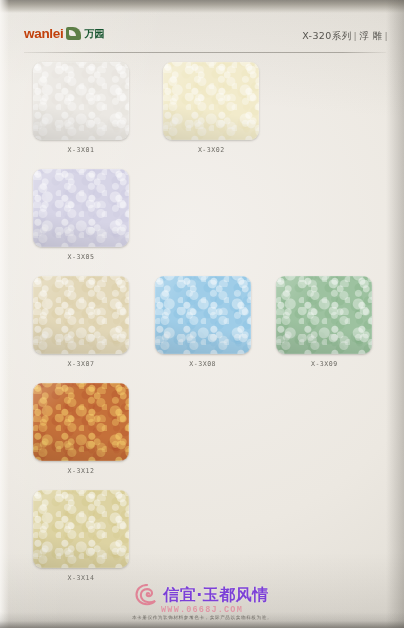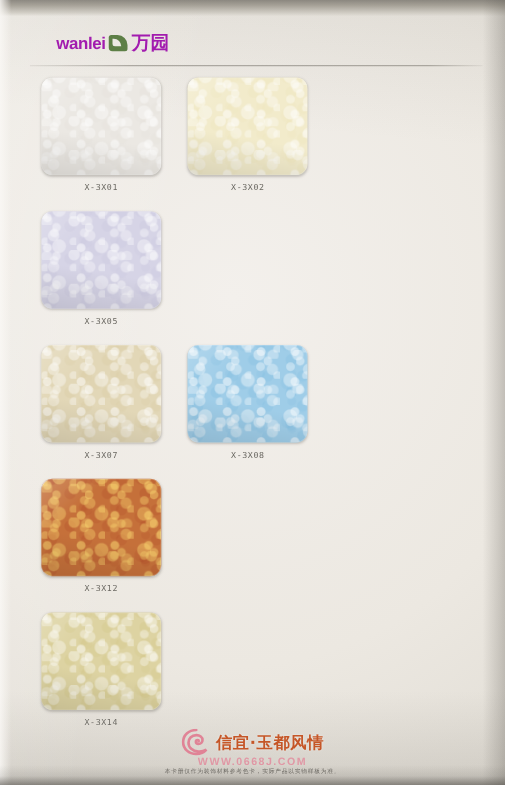--- a/index.html
+++ b/index.html
@@ -43,51 +43,51 @@
     position:absolute;bottom:0;left:0;right:0;height:16px;
     background:linear-gradient(0deg,rgba(70,67,62,.55) 0%,rgba(70,67,62,.12) 45%,rgba(70,67,62,0) 100%);
   }
 
   
   #header{position:absolute;top:26px;left:0;right:0;height:26px;}
   #logo{
     position:absolute;left:24px;top:1px;display:flex;align-items:center;gap:2px;
   }
   #logo .word{
-    font-size:13.5px;font-weight:bold;letter-spacing:-.3px;color:#a21caf;
-    font-family:"Liberation Sans",sans-serif;line-height:1;margin-left:21px;
+    font-size:13.5px;font-weight:bold;letter-spacing:-.3px;color:#c2410c;
+    font-family:"Liberation Sans",sans-serif;line-height:1;
   }
   #logo .leafmark{
     width:15px;height:13px;margin-left:1px;margin-right:1px;position:relative;
     background:#5d7f46;border-radius:2px 8px 2px 3px;
   }
   #logo .leafmark:after{
     content:"";position:absolute;left:3px;top:3px;width:7px;height:6px;
     background:#eceae4;border-radius:0 6px 0 2px;
   }
   #logo .cn{
-    font-size:15px;font-weight:bold;color:#a21caf;letter-spacing:0px;
+    font-size:10px;font-weight:bold;color:#14532d;letter-spacing:0px;
     font-family:"DejaVu Sans",sans-serif;line-height:1;
   }
   #series{
     position:absolute;right:14px;top:4px;
     font-size:9.5px;color:#55534e;letter-spacing:.4px;white-space:nowrap;
     font-family:"DejaVu Sans",sans-serif;
   }
   #series .bar{color:#8d8a83;padding:0 2px;}
   #rule{
     position:absolute;top:52px;left:24px;right:18px;height:1px;
     background:linear-gradient(90deg,rgba(140,136,128,.15) 0%,rgba(120,116,108,.55) 22%,rgba(120,116,108,.55) 88%,rgba(140,136,128,.10) 100%);
   }
 
   
   #grid{
     position:absolute;top:62px;left:26px;width:352px;
   }
-  .row{display:flex;gap:0;margin-bottom:0;height:107px;}
+  .row{display:flex;gap:13px;margin-bottom:0;height:107px;}
   .cell{width:117.3px;position:relative;}
   .swatch{
     position:absolute;left:7px;top:0;width:96px;height:78px;
     border-radius:9px;
     box-shadow:0 1px 2px rgba(90,86,78,.30), 0 0 0 .5px rgba(255,255,255,.25) inset;
     overflow:hidden;
   }
   
   .swatch:before{
     content:"";position:absolute;inset:0;
@@ -128,27 +128,27 @@
   #watermark{
     position:absolute;left:50%;transform:translateX(-50%);
     bottom:8px;width:250px;text-align:center;pointer-events:none;
   }
   #wm-main{display:flex;align-items:center;justify-content:center;gap:4px;}
   #wm-rose{
     width:24px;height:22px;position:relative;flex:0 0 auto;
   }
   #wm-rose svg{display:block;}
   #wm-text{
-    font-size:13px;font-weight:bold;color:#c2410c;opacity:.86;
+    font-size:16px;font-weight:bold;color:#6d28d9;opacity:.86;
     font-family:"DejaVu Sans",sans-serif;letter-spacing:.5px;
     text-shadow:0 0 2px rgba(255,255,255,.55);
   }
   #wm-url{
     margin-top:-1px;font-size:8.5px;color:#e3899c;opacity:.80;letter-spacing:1.2px;
-    font-family:Liberation Sans, sans-serif;font-weight:bold;
+    font-family:Liberation Mono, monospace;font-weight:bold;
   }
   #wm-fine{
     margin-top:0px;font-size:4.6px;color:#5b5852;opacity:.85;letter-spacing:.6px;
     font-family:"DejaVu Sans",sans-serif;white-space:nowrap;
   }
 </style>
 </head>
 <body>
 
 <div id="page">
@@ -156,20 +156,23 @@
   <div id="top-shadow"></div>
   <div id="right-shadow"></div>
   <div id="left-edge"></div>
 
   <div id="header">
     <div id="logo">
       <span class="word">wanlei</span>
       <span class="leafmark"></span>
       <span class="cn">万园</span>
     </div>
+    <div id="series">
+      <span>X-320系列</span><span class="bar">|</span><span>浮 雕</span><span class="bar">|</span>
+    </div>
   </div>
   <div id="rule"></div>
 
   <div id="grid">
 
     <div class="row">
       <div class="cell">
         <div class="swatch" style="background-color: rgb(235, 232, 227);"></div>
         <div class="label">X-3X01</div>
       </div>
@@ -187,20 +190,24 @@
     </div>
 
     <div class="row">
       <div class="cell">
         <div class="swatch" style="background-color: rgb(226, 215, 183);"></div>
         <div class="label">X-3X07</div>
       </div>
       <div class="cell">
         <div class="swatch" style="background-color: rgb(159, 205, 232);"></div>
         <div class="label">X-3X08</div>
+      </div>
+      <div class="cell">
+        <div class="swatch" style="background-color: rgb(157, 194, 160);"></div>
+        <div class="label">X-3X09</div>
       </div>
     </div>
 
     <div class="row">
       <div class="cell">
         <div class="swatch" style="background-color: rgb(197, 112, 58);"></div>
         <div class="label">X-3X12</div>
       </div>
     </div>
 

